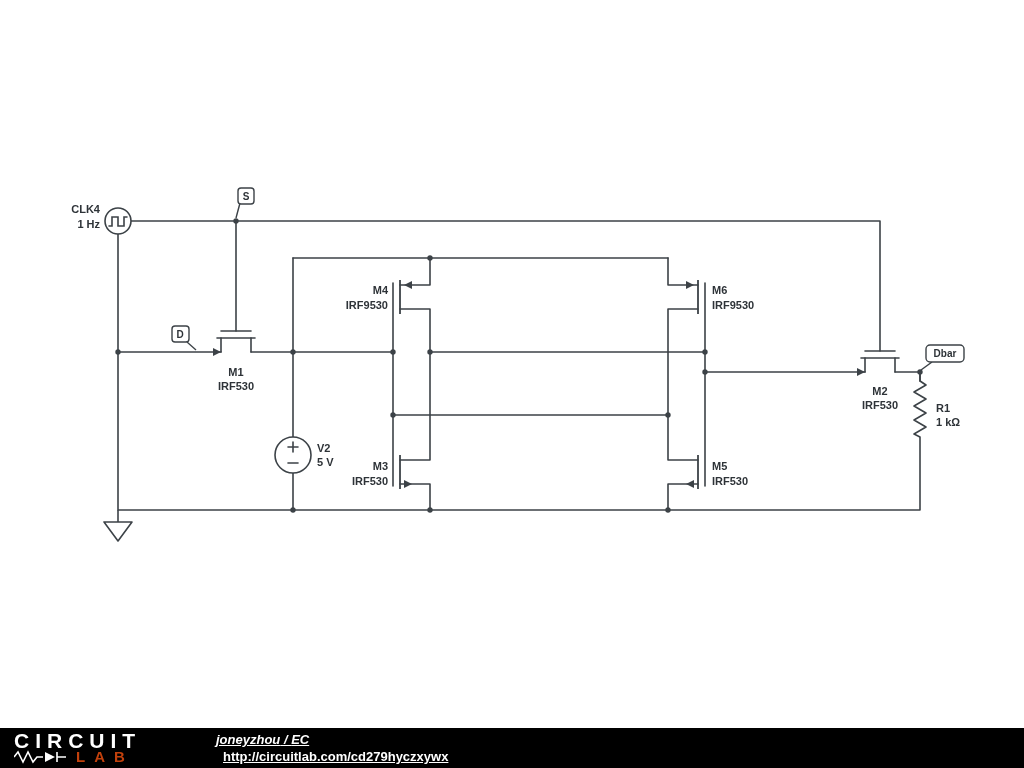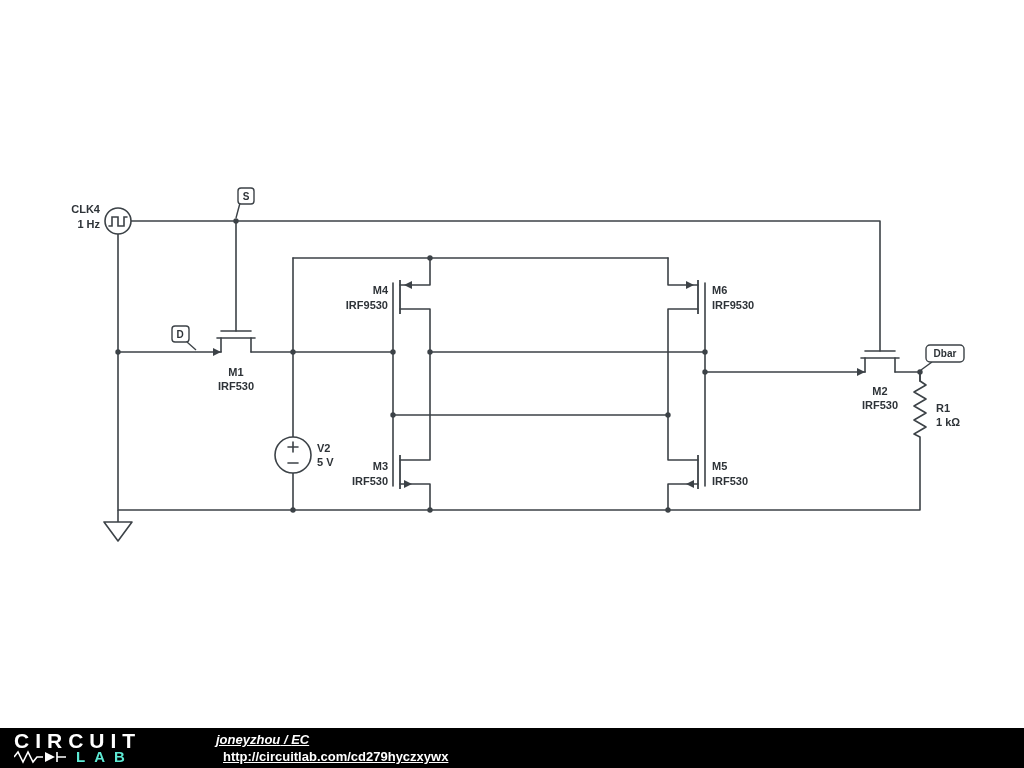--- a/index.html
+++ b/index.html
@@ -6,21 +6,21 @@
   .page{width:1024px;height:768px;display:flex;flex-direction:column;overflow:hidden;
         font-family:"Liberation Sans",sans-serif;}
   .canvas{width:1024px;height:728px;background:#ffffff;position:relative;}
   .canvas svg{position:absolute;top:0;left:0;}
   .lbl{font:bold 11px "Liberation Sans",sans-serif;fill:#2e3338;}
   .flg{font:bold 10px "Liberation Sans",sans-serif;fill:#2e3338;}
   .footer{width:1024px;height:40px;background:#000;display:flex;align-items:center;color:#fff;}
   .logo{padding-left:14px;width:190px;box-sizing:border-box;}
   .logo-top{font-weight:bold;font-size:21px;letter-spacing:6px;line-height:18px;color:#fff;}
   .logo-bottom{display:flex;align-items:center;gap:4px;line-height:14px;}
-  .logo-bottom span{font-weight:bold;font-size:15px;letter-spacing:9px;color:#5eead4;}
+  .logo-bottom span{font-weight:bold;font-size:15px;letter-spacing:9px;color:#c2410c;}
   .footer-text{margin-left:26px;display:flex;flex-direction:column;justify-content:center;text-decoration:underline;}
   .byline{font-size:13px;font-weight:bold;font-style:italic;line-height:17px;}
   .url{font-size:13px;font-weight:bold;line-height:17px;padding-left:7px;}
 </style>
 </head>
 <body>
 
 <div class="page">
   <div class="canvas">
     <svg width="1024" height="728" viewBox="0 0 1024 728">

